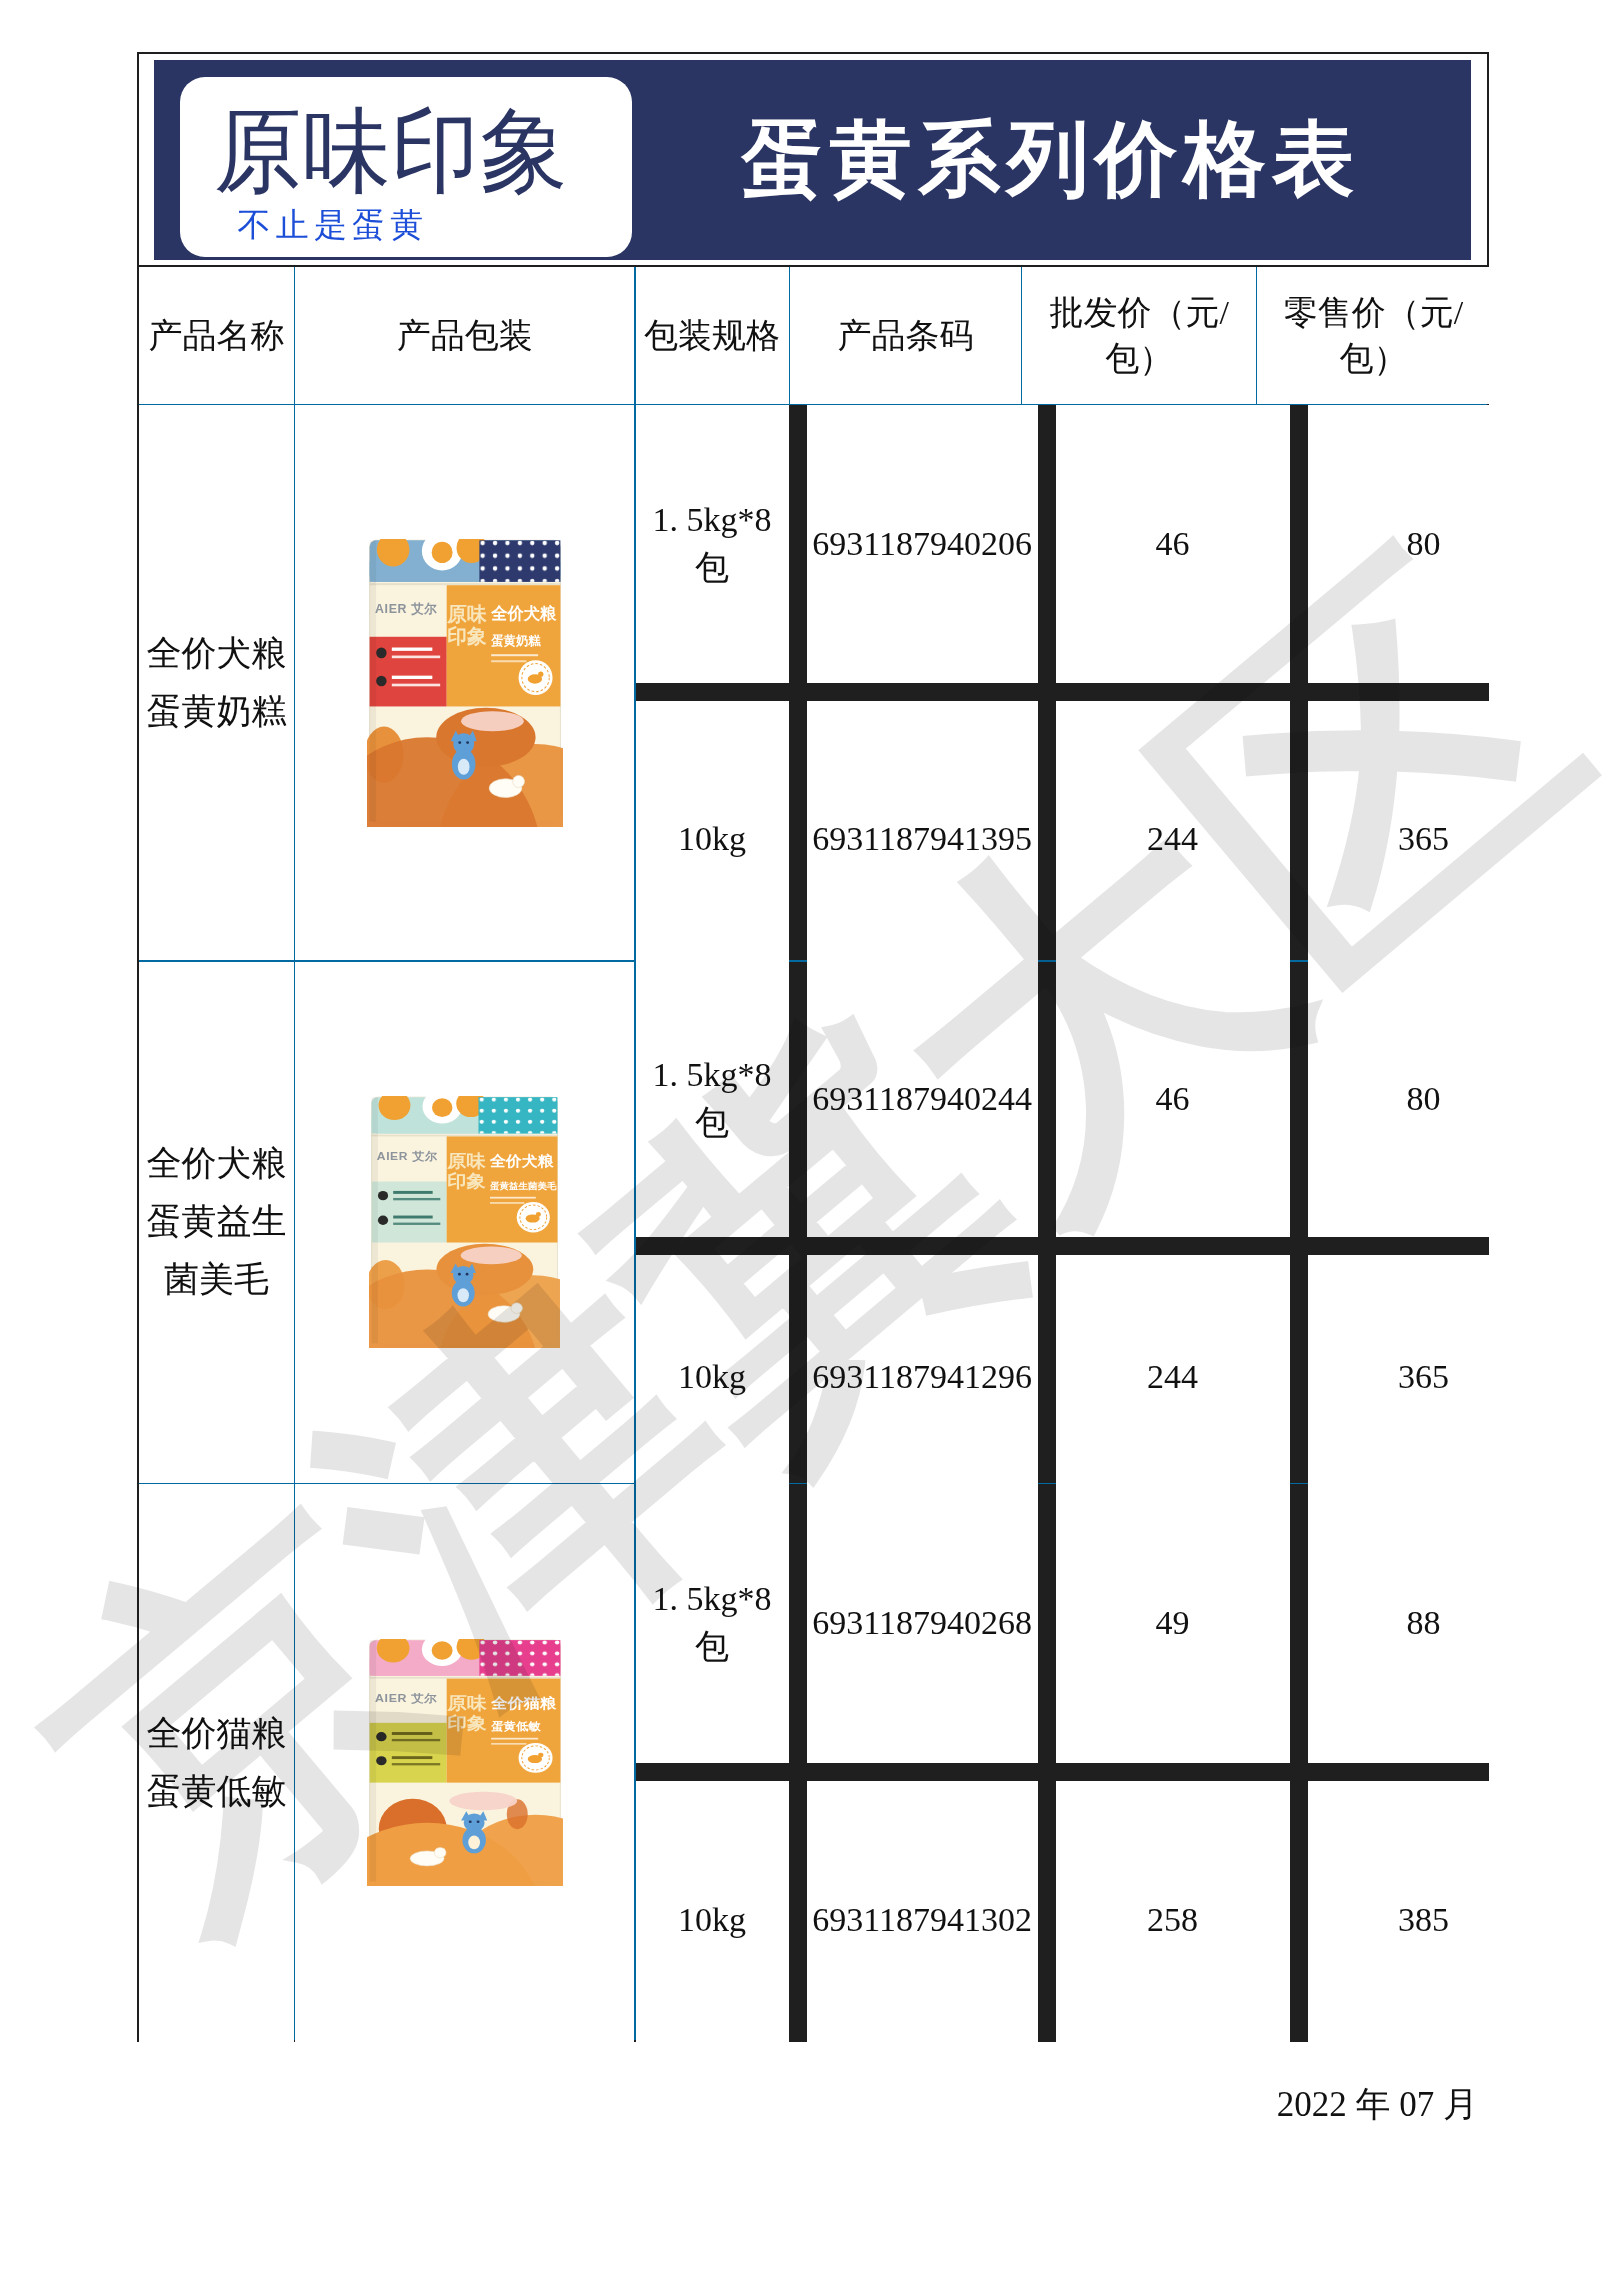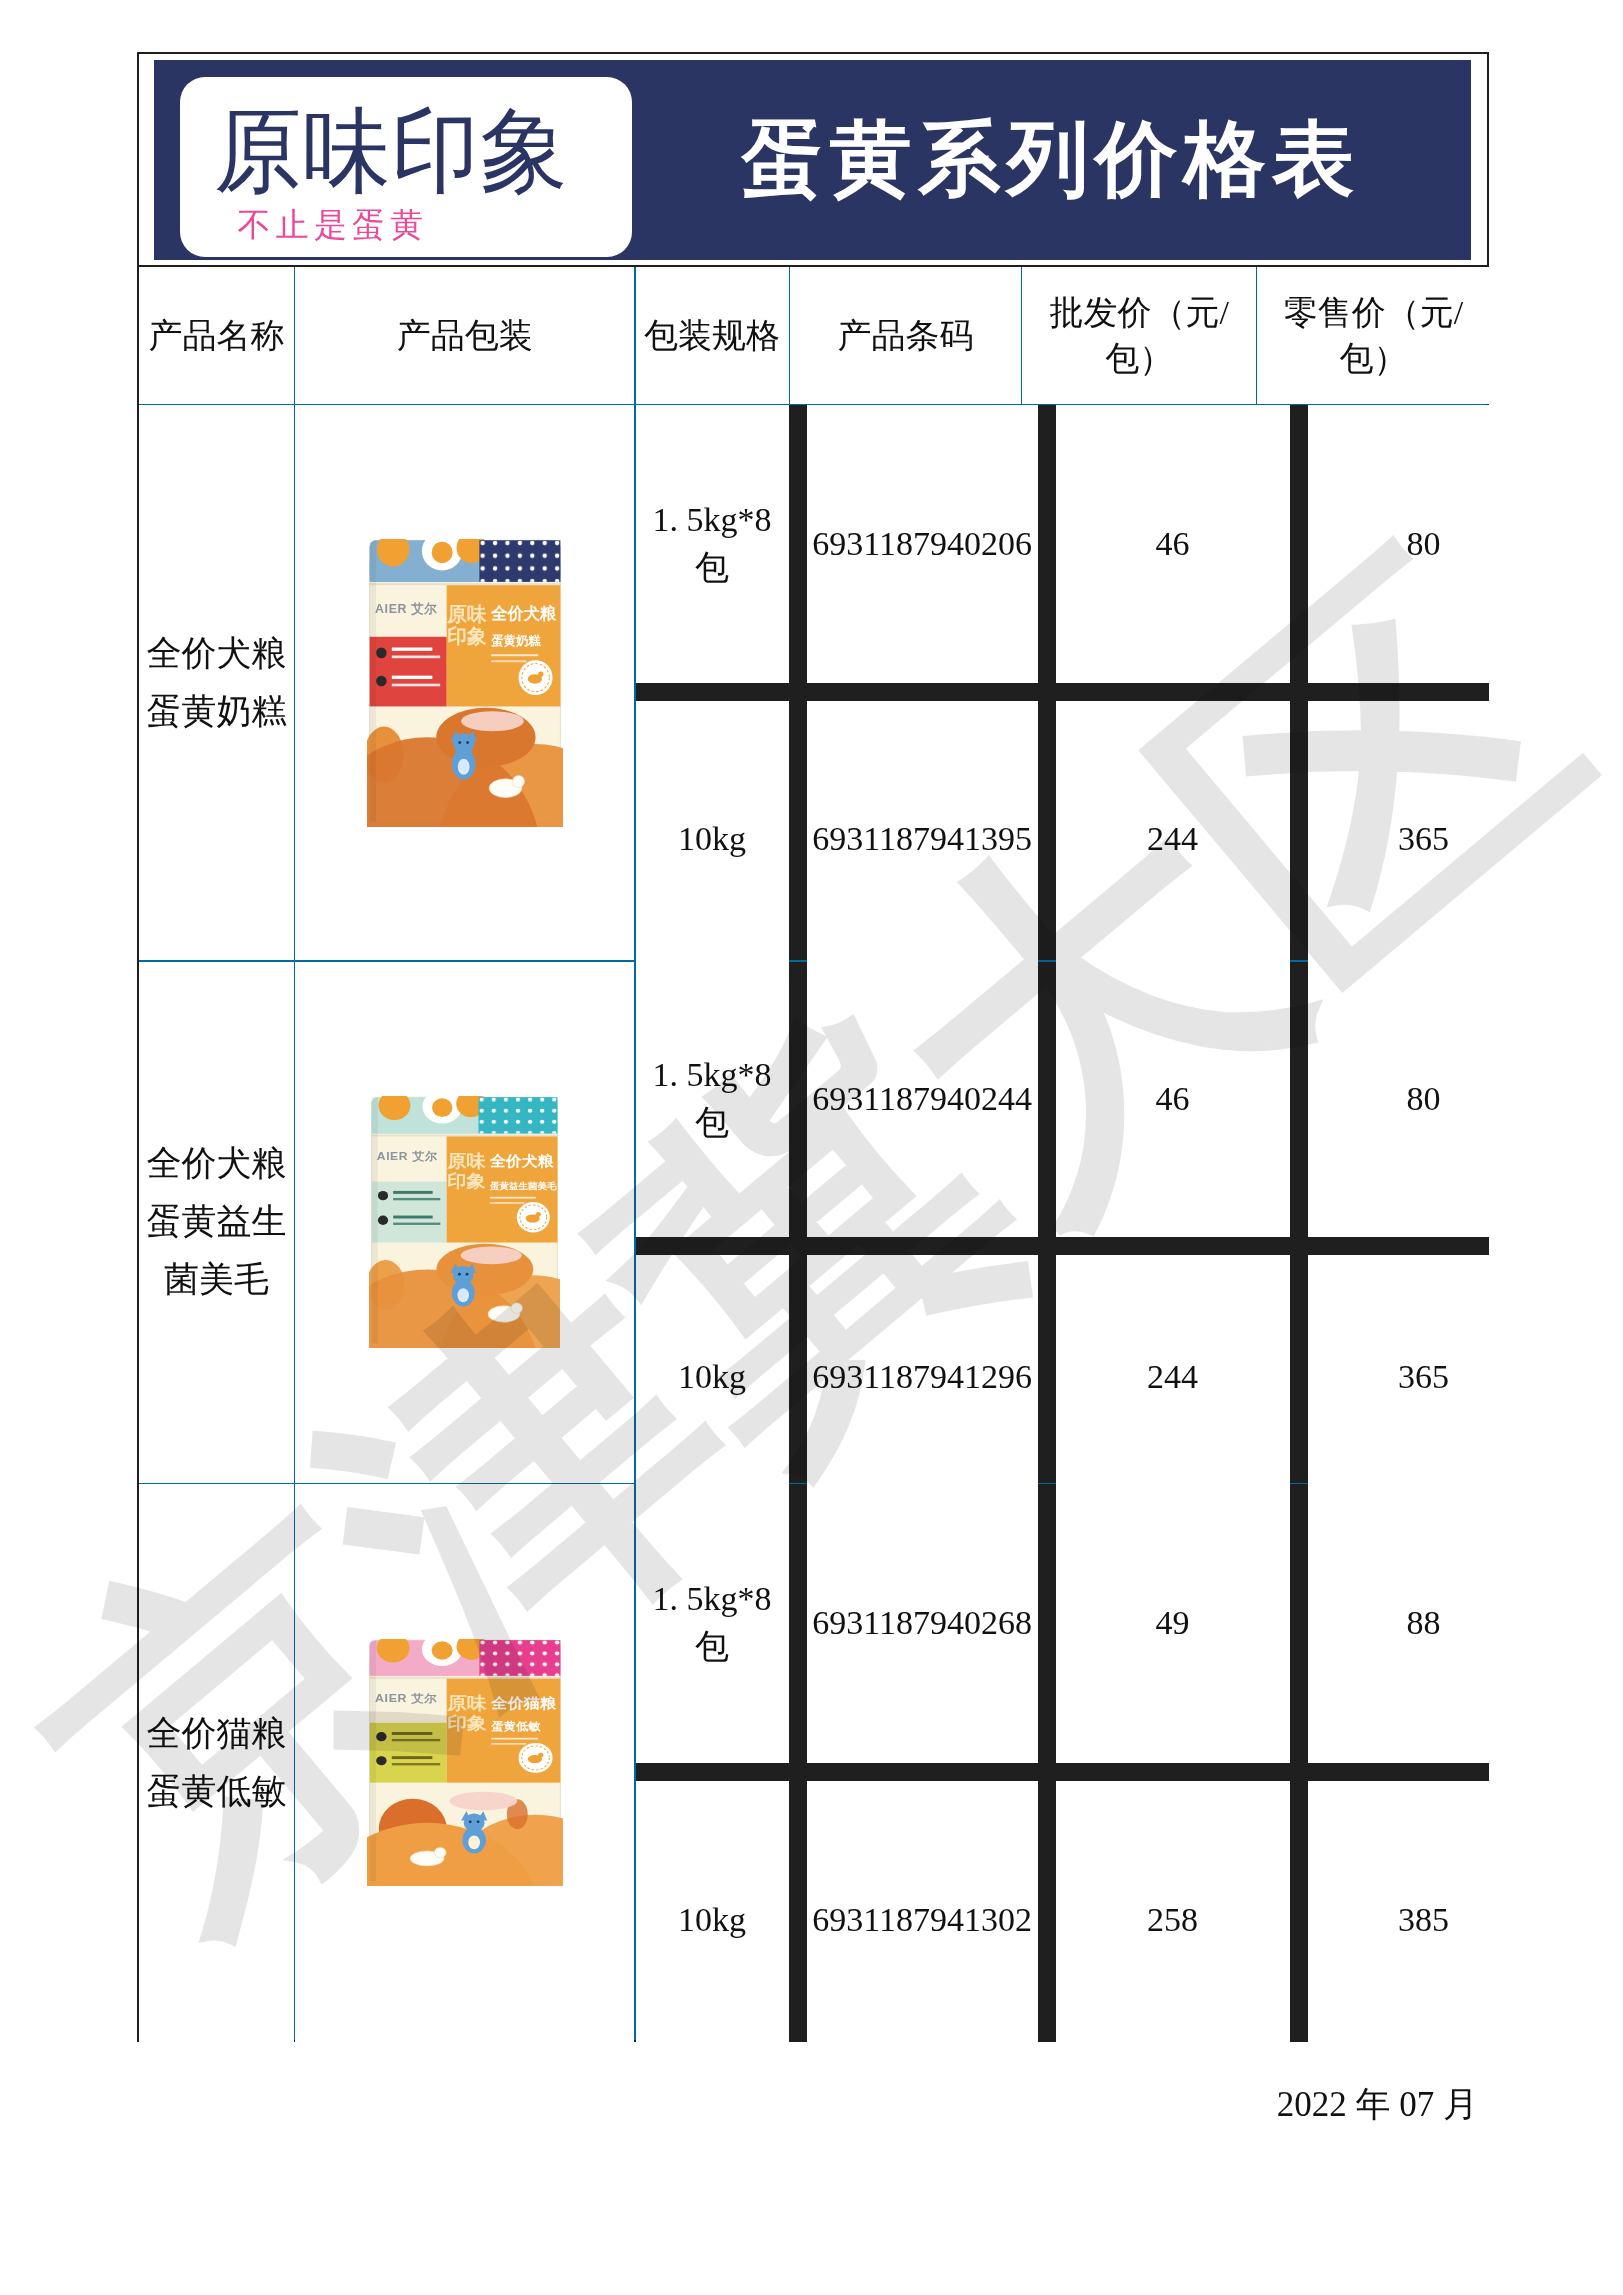--- a/index.html
+++ b/index.html
@@ -15,21 +15,21 @@
   .banner{left:154px;top:60px;width:1317px;height:200px;background:#2b3564;
           display:flex;align-items:center;}
   .logo-box{position:absolute;left:25.5px;top:17px;width:452px;height:180px;
             background:#ffffff;border-radius:25px;overflow:hidden;}
   .logo-brand{position:absolute;left:34px;top:11.8px;width:393px;
               font-family:"Liberation Sans","DejaVu Sans",sans-serif;
               font-size:93px;font-weight:500;color:#2b3564;letter-spacing:1.3px;
               transform:scaleX(.94);transform-origin:left top;white-space:nowrap;}
   .logo-tagline{position:absolute;left:58px;bottom:9.2px;
                 font-family:Liberation Serif, serif;
-                font-size:33px;color:#ec4899;letter-spacing:5.2px;white-space:nowrap;}
+                font-size:33px;color:#1d4ed8;letter-spacing:5.2px;white-space:nowrap;}
   .sheet-title{position:absolute;left:477px;top:0;width:840px;height:200px;
                display:flex;align-items:center;justify-content:center;
                font-family:"Liberation Sans","DejaVu Sans",sans-serif;
                font-size:82px;font-weight:900;color:#ffffff;letter-spacing:6.5px;
                white-space:nowrap;}
 
   
   .price-table{left:137px;top:265px;width:1352px;height:1777px;
                box-sizing:border-box;border:2px solid #1f1f1f;background:#0369a1;
                display:grid;gap:1.3px;

